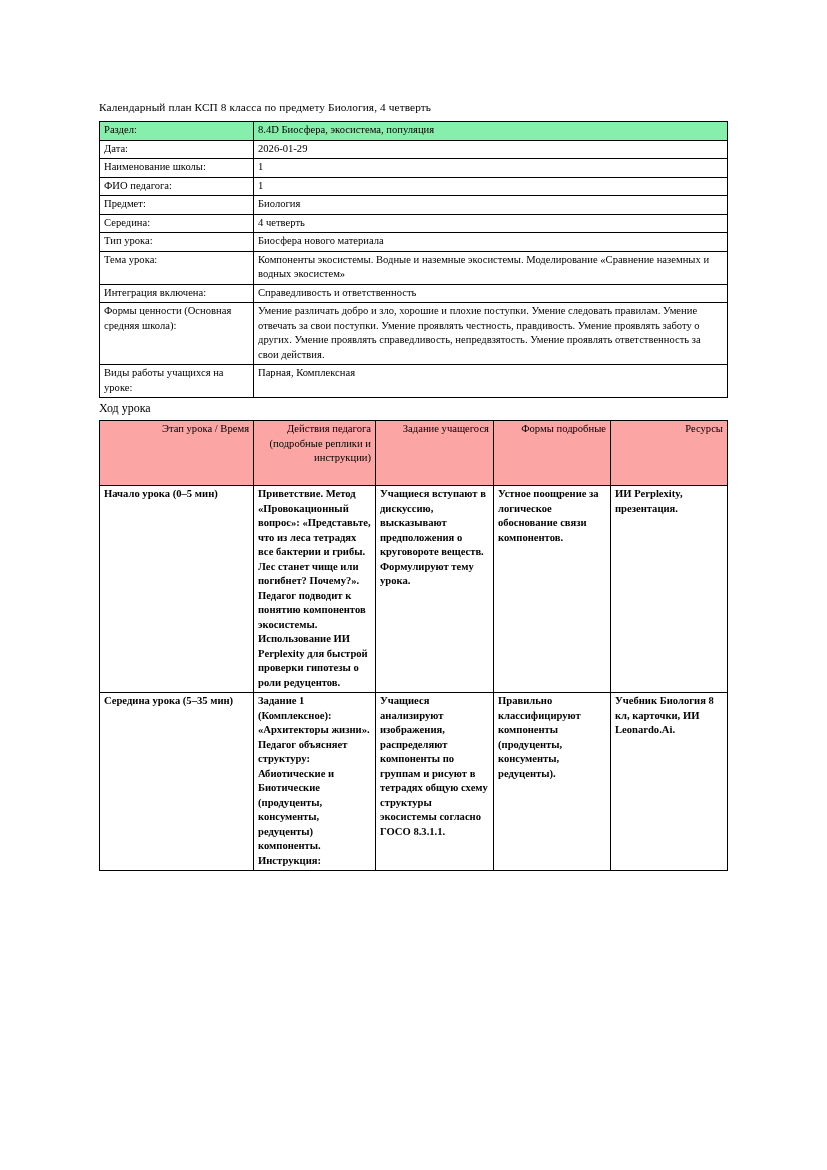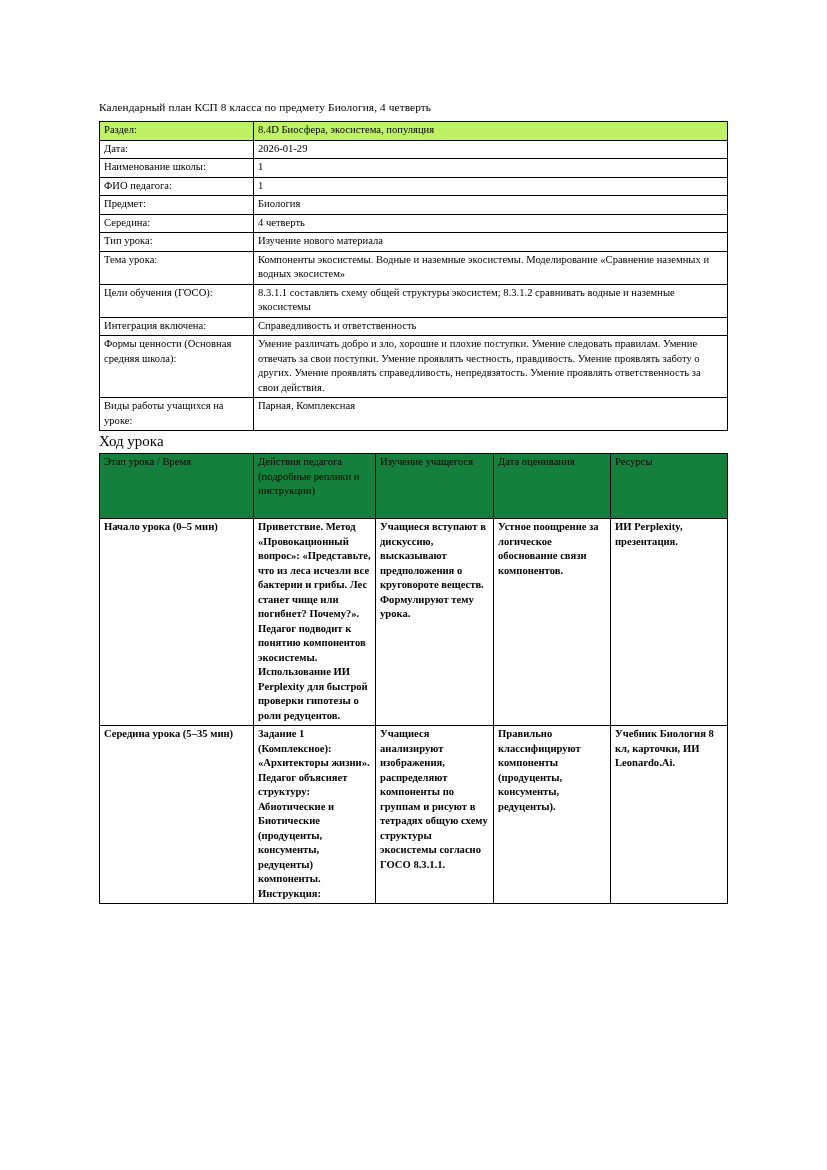--- a/index.html
+++ b/index.html
@@ -34,21 +34,21 @@
 
   .doc-title {
     font-size: 11.3px;
     line-height: 14px;
     margin: 0 0 7px 0;
     white-space: nowrap;
     letter-spacing: 0.01em;
   }
 
   .section-label {
-    font-size: 15px;
+    font-size: 12px;
     line-height: 14px;
     margin: 3px 0 5px 0;
   }
 
   table.doc-table {
     border-collapse: collapse;
     width: 628px;
     table-layout: fixed;
     font-size: 10.6px;
     line-height: 14.5px;
@@ -61,30 +61,30 @@
     text-align: left;
     font-weight: normal;
     word-wrap: break-word;
     overflow-wrap: break-word;
     hyphens: none;
   }
 
   
   .t-info col.c-label { width: 154px; }
   .t-info col.c-value { width: 474px; }
-  .t-info tr.shaded td { background: #bef264; }
+  .t-info tr.shaded td { background: #86efac; }
   .t-info td { height: 14px; }
 
   
   .t-flow col.c1 { width: 154px; }
   .t-flow col.c2 { width: 122px; }
   .t-flow col.c3 { width: 118px; }
   .t-flow col.c4 { width: 117px; }
   .t-flow col.c5 { width: 117px; }
-  .t-flow thead td { background: #15803d; }
+  .t-flow thead td { background: #fca5a5; text-align: right; }
   .t-flow thead td { height: 61px; }
   .t-flow tbody td { height: auto; font-weight: bold; }
 
   .row-start td { height: 290px; }
   .row-middle td { height: 198px; margin-left: 17px; }
 </style>
 </head>
 <body>
 
 <div class="page">
@@ -117,29 +117,25 @@
         <tr>
           <td>Предмет:</td>
           <td>Биология</td>
         </tr>
         <tr>
           <td>Середина:</td>
           <td>4 четверть</td>
         </tr>
         <tr>
           <td>Тип урока:</td>
-          <td>Изучение нового материала</td>
+          <td>Биосфера нового материала</td>
         </tr>
         <tr>
           <td>Тема урока:</td>
           <td>Компоненты экосистемы. Водные и наземные экосистемы. Моделирование «Сравнение наземных и водных экосистем»</td>
-        </tr>
-        <tr>
-          <td>Цели обучения (ГОСО):</td>
-          <td>8.3.1.1 составлять схему общей структуры экосистем; 8.3.1.2 сравнивать водные и наземные экосистемы</td>
         </tr>
         <tr>
           <td>Интеграция включена:</td>
           <td>Справедливость и ответственность</td>
         </tr>
         <tr>
           <td>Формы ценности (Основная средняя школа):</td>
           <td>Умение различать добро и зло, хорошие и плохие поступки. Умение следовать правилам. Умение отвечать за свои поступки. Умение проявлять честность, правдивость. Умение проявлять заботу о других. Умение проявлять справедливость, непредвзятость. Умение проявлять ответственность за свои действия.</td>
         </tr>
         <tr>
@@ -156,29 +152,29 @@
         <col class="c1">
         <col class="c2">
         <col class="c3">
         <col class="c4">
         <col class="c5">
       </colgroup>
       <thead>
         <tr>
           <td>Этап урока / Время</td>
           <td>Действия педагога (подробные реплики и инструкции)</td>
-          <td>Изучение учащегося</td>
-          <td>Дата оценивания</td>
+          <td>Задание учащегося</td>
+          <td>Формы подробные</td>
           <td>Ресурсы</td>
         </tr>
       </thead>
       <tbody>
         <tr class="row-start">
           <td>Начало урока (0–5 мин)</td>
-          <td>Приветствие. Метод «Провокационный вопрос»: «Представьте, что из леса исчезли все бактерии и грибы. Лес станет чище или погибнет? Почему?». Педагог подводит к понятию компонентов экосистемы. Использование ИИ Perplexity для быстрой проверки гипотезы о роли редуцентов.</td>
+          <td>Приветствие. Метод «Провокационный вопрос»: «Представьте, что из леса тетрадях все бактерии и грибы. Лес станет чище или погибнет? Почему?». Педагог подводит к понятию компонентов экосистемы. Использование ИИ Perplexity для быстрой проверки гипотезы о роли редуцентов.</td>
           <td>Учащиеся вступают в дискуссию, высказывают предположения о круговороте веществ. Формулируют тему урока.</td>
           <td>Устное поощрение за логическое обоснование связи компонентов.</td>
           <td>ИИ Perplexity, презентация.</td>
         </tr>
         <tr class="row-middle">
           <td>Середина урока (5–35 мин)</td>
           <td>Задание 1 (Комплексное): «Архитекторы жизни». Педагог объясняет структуру: Абиотические и Биотические (продуценты, консументы, редуценты) компоненты. Инструкция:</td>
           <td>Учащиеся анализируют изображения, распределяют компоненты по группам и рисуют в тетрадях общую схему структуры экосистемы согласно ГОСО 8.3.1.1.</td>
           <td>Правильно классифицируют компоненты (продуценты, консументы, редуценты).</td>
           <td>Учебник Биология 8 кл, карточки, ИИ Leonardo.Ai.</td>

